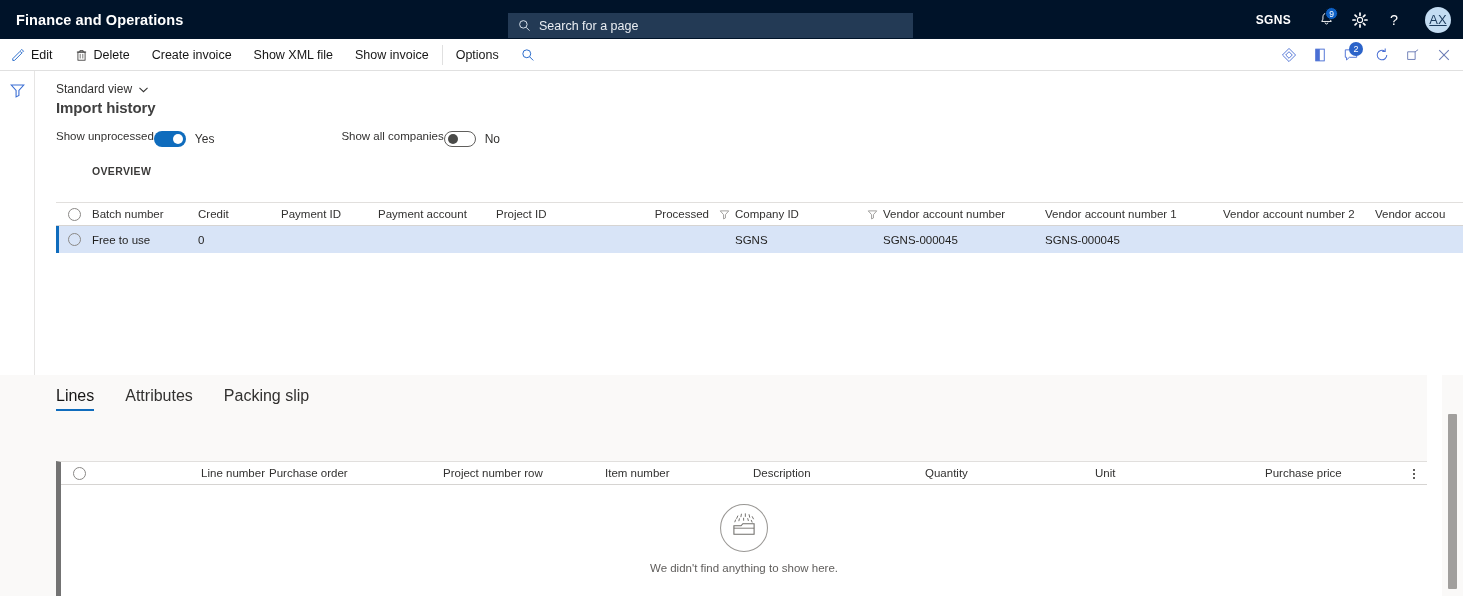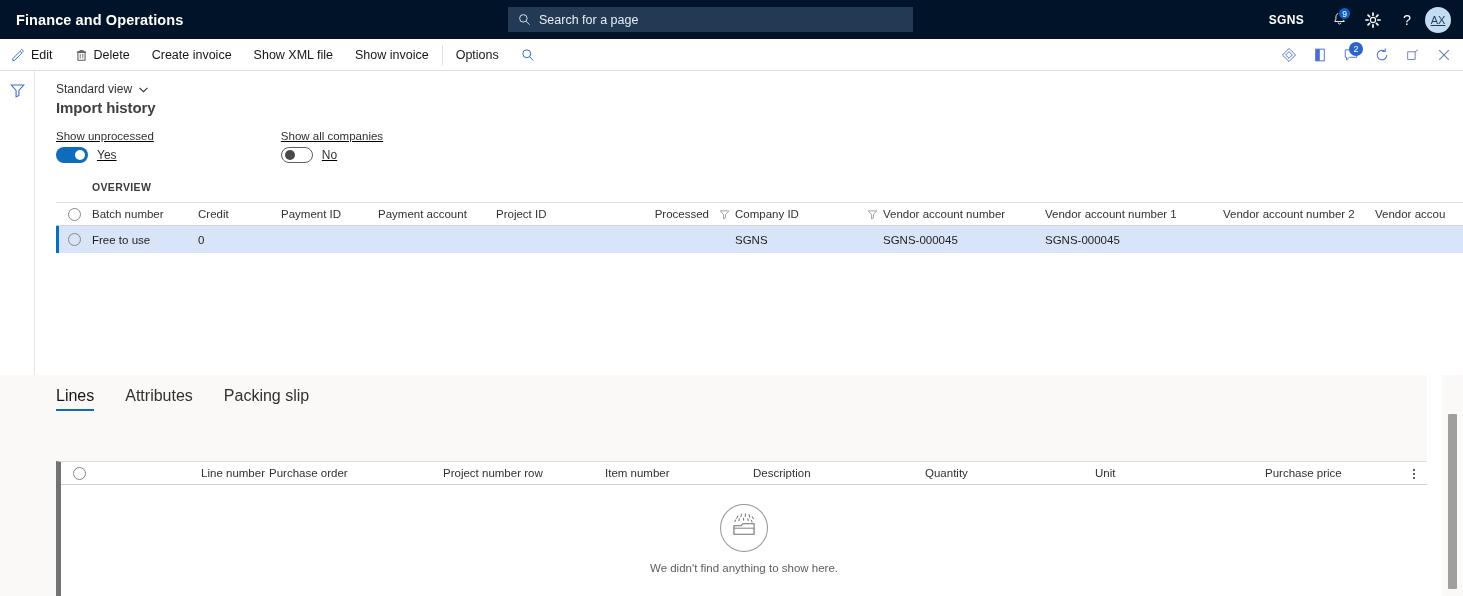--- a/index.html
+++ b/index.html
@@ -20,21 +20,21 @@
   }
   .app-title {
     color: #ffffff;
     font-size: 14.5px;
     font-weight: bold;
     margin-left: 16px;
     letter-spacing: 0.1px;
     white-space: nowrap;
   }
   .search-box {
-    position: absolute; left: 508px; top: 7px;
+    position: absolute; left: 508px; top: 13px;
     width: 405px; height: 25px;
     background: #233a55;
     display: flex; align-items: center;
     padding-left: 10px;
     cursor: text;
   }
   .search-box .mag { margin-right: 8px; display:flex; align-items:center; }
   .search-box .ph {
     color: #e9edf2; font-size: 12.5px; white-space: nowrap;
   }
@@ -55,22 +55,22 @@
     position: absolute; top: 7px; right: 5px;
     min-width: 13px; height: 13px; border-radius: 7px;
     background: #0d5fc3; color: #fff;
     font-size: 8.5px; line-height: 13px; text-align: center;
     padding: 0 2px;
     border: 1.5px solid #001329;
   }
   .avatar {
     width: 26px; height: 26px; border-radius: 50%;
     background: #c3dcf2; color: #1b3a5c;
-    font-size: 11px; display: flex; align-items: center; justify-content: center;
-    margin-right: 12px; margin-left: 1px; cursor: pointer; text-decoration: underline;
+    font-size: 13px; display: flex; align-items: center; justify-content: center;
+    margin-right: 12px; margin-left: 14px; cursor: pointer; text-decoration: underline;
   }
 
   
   .cmdbar {
     position: absolute; top: 39px; left: 0;
     width: 1463px; height: 32px;
     background: #ffffff;
     border-bottom: 1px solid #e0e0e0;
     display: flex; align-items: center;
   }
@@ -128,21 +128,21 @@
     margin: 2px 0 0 20px;
     font-size: 15px; font-weight: 700; color: #404040;
     letter-spacing: -0.1px;
   }
 
   
   .toggle-row {
     margin: 14px 0 0 20px;
     display: flex; align-items: flex-start;
   }
-  .toggle-group { display: flex; flex-direction: column; text-decoration: underline; }
+  .toggle-group { display: flex; flex-direction: row; }
   .toggle-group.g2 { margin-left: 127px; }
   .toggle-label {
     font-size: 11.5px; color: #323130; margin-bottom: 5px; white-space: nowrap;
   }
   .toggle-ctl { display: flex; align-items: center; gap: 9px; cursor: pointer; }
   .switch {
     width: 32px; height: 16px; border-radius: 9px;
     position: relative; flex: none;
   }
   .switch.on { background: #0f6cbd; }

